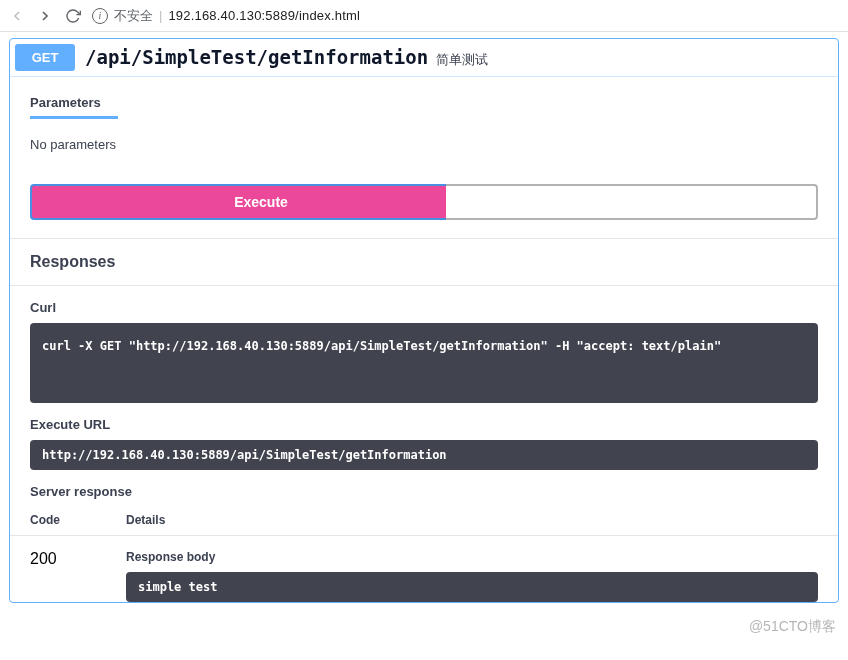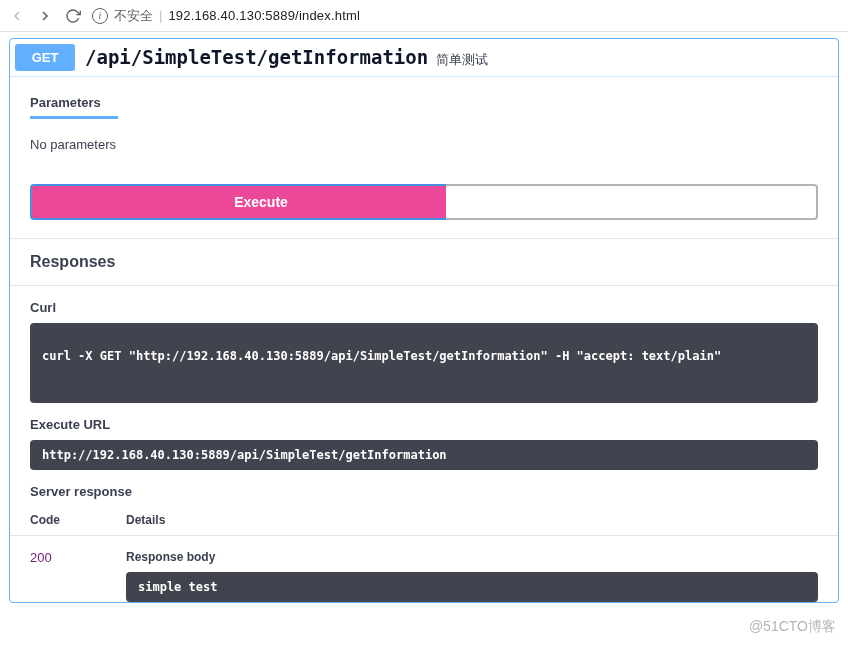--- a/index.html
+++ b/index.html
@@ -160,21 +160,21 @@
       font-size: 13px;
       margin-bottom: 8px;
       color: #3b4151;
     }
     .code-block {
       background: #41444e;
       color: #fff;
       font-family: Consolas, monospace;
       font-size: 12px;
       font-weight: 600;
-      padding: 26px 12px;
+      padding: 16px 12px;
       border-radius: 4px;
       white-space: pre;
       overflow-x: auto;
     }
     .code-block.tall { min-height: 80px; }
     .code-block.short { padding: 8px 12px; }
     .server-resp-head {
       font-weight: 700;
       font-size: 13px;
       padding: 14px 20px 10px 20px;
@@ -187,22 +187,22 @@
       border-bottom: 1px solid #e5e5e5;
     }
     .col-code { width: 96px; }
     .col-details { flex: 1; }
     .resp-row {
       display: flex;
       padding: 14px 20px 0 20px;
     }
     .resp-code-val {
       width: 96px;
-      font-size: 13px;
-      color: #701a75;
+      font-size: 16px;
+      color: #000000;
     }
     .resp-details { flex: 1; }
     .resp-body-label {
       font-weight: 700;
       font-size: 12px;
       margin-bottom: 8px;
     }
     .watermark {
       position: absolute;
       right: 12px;

